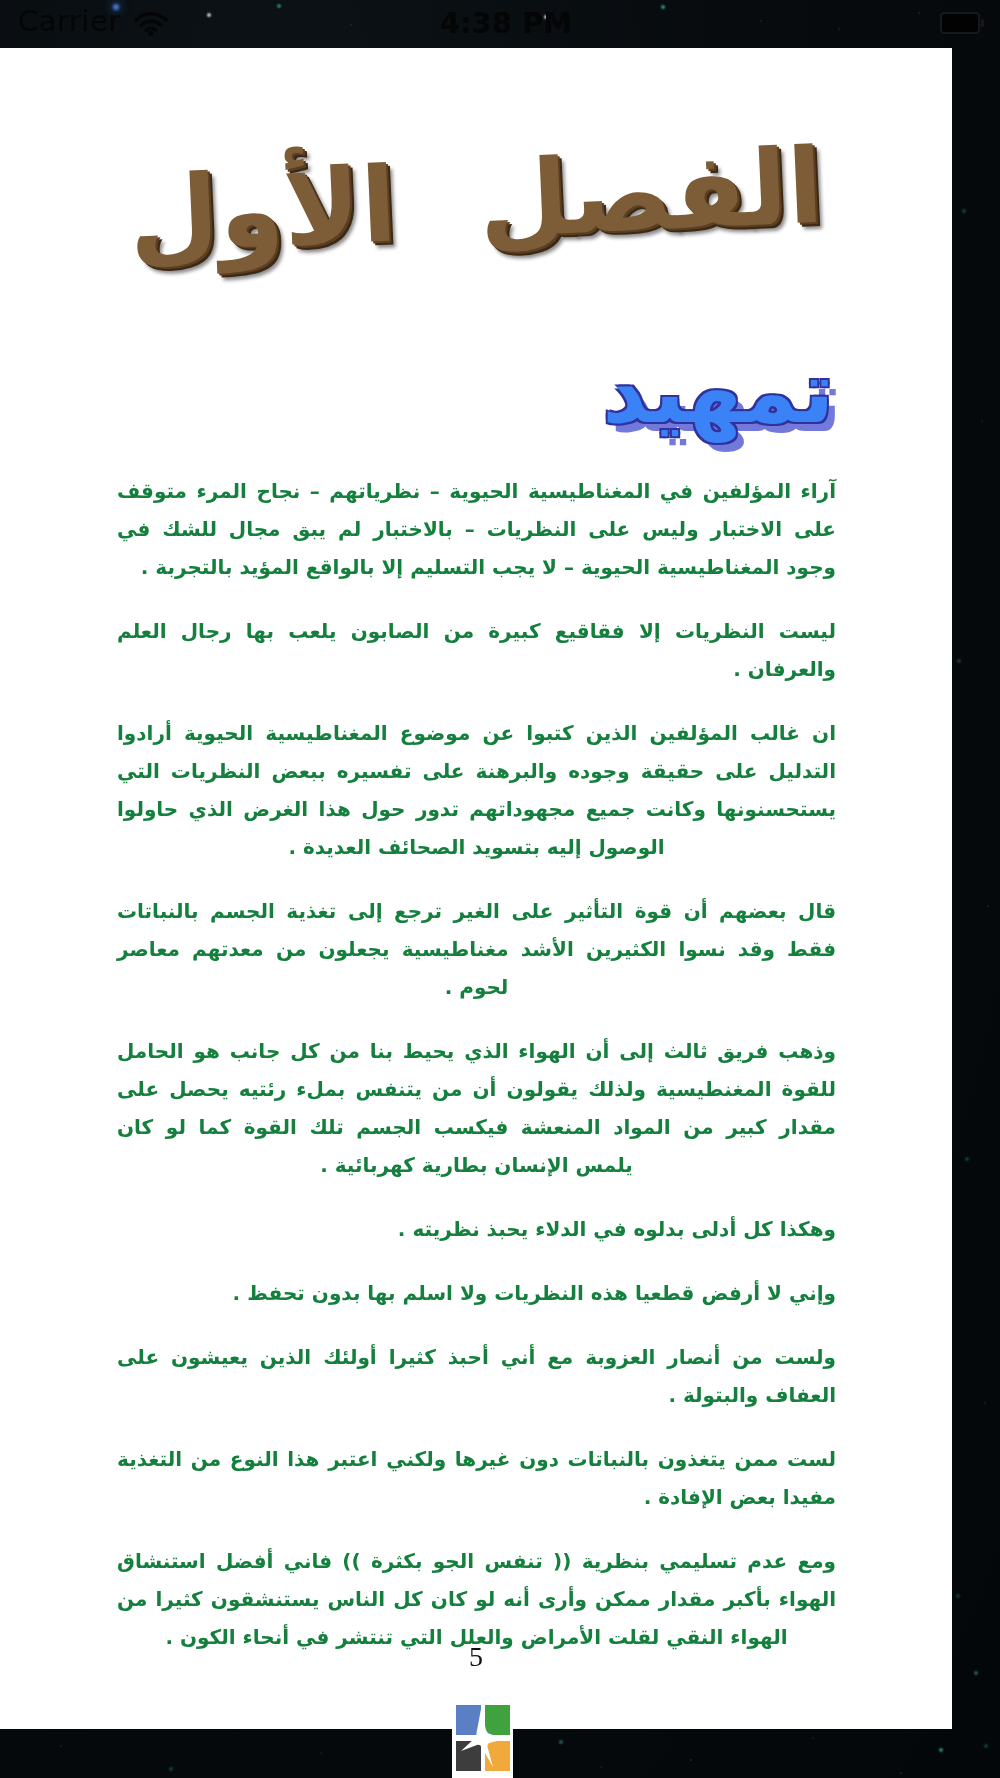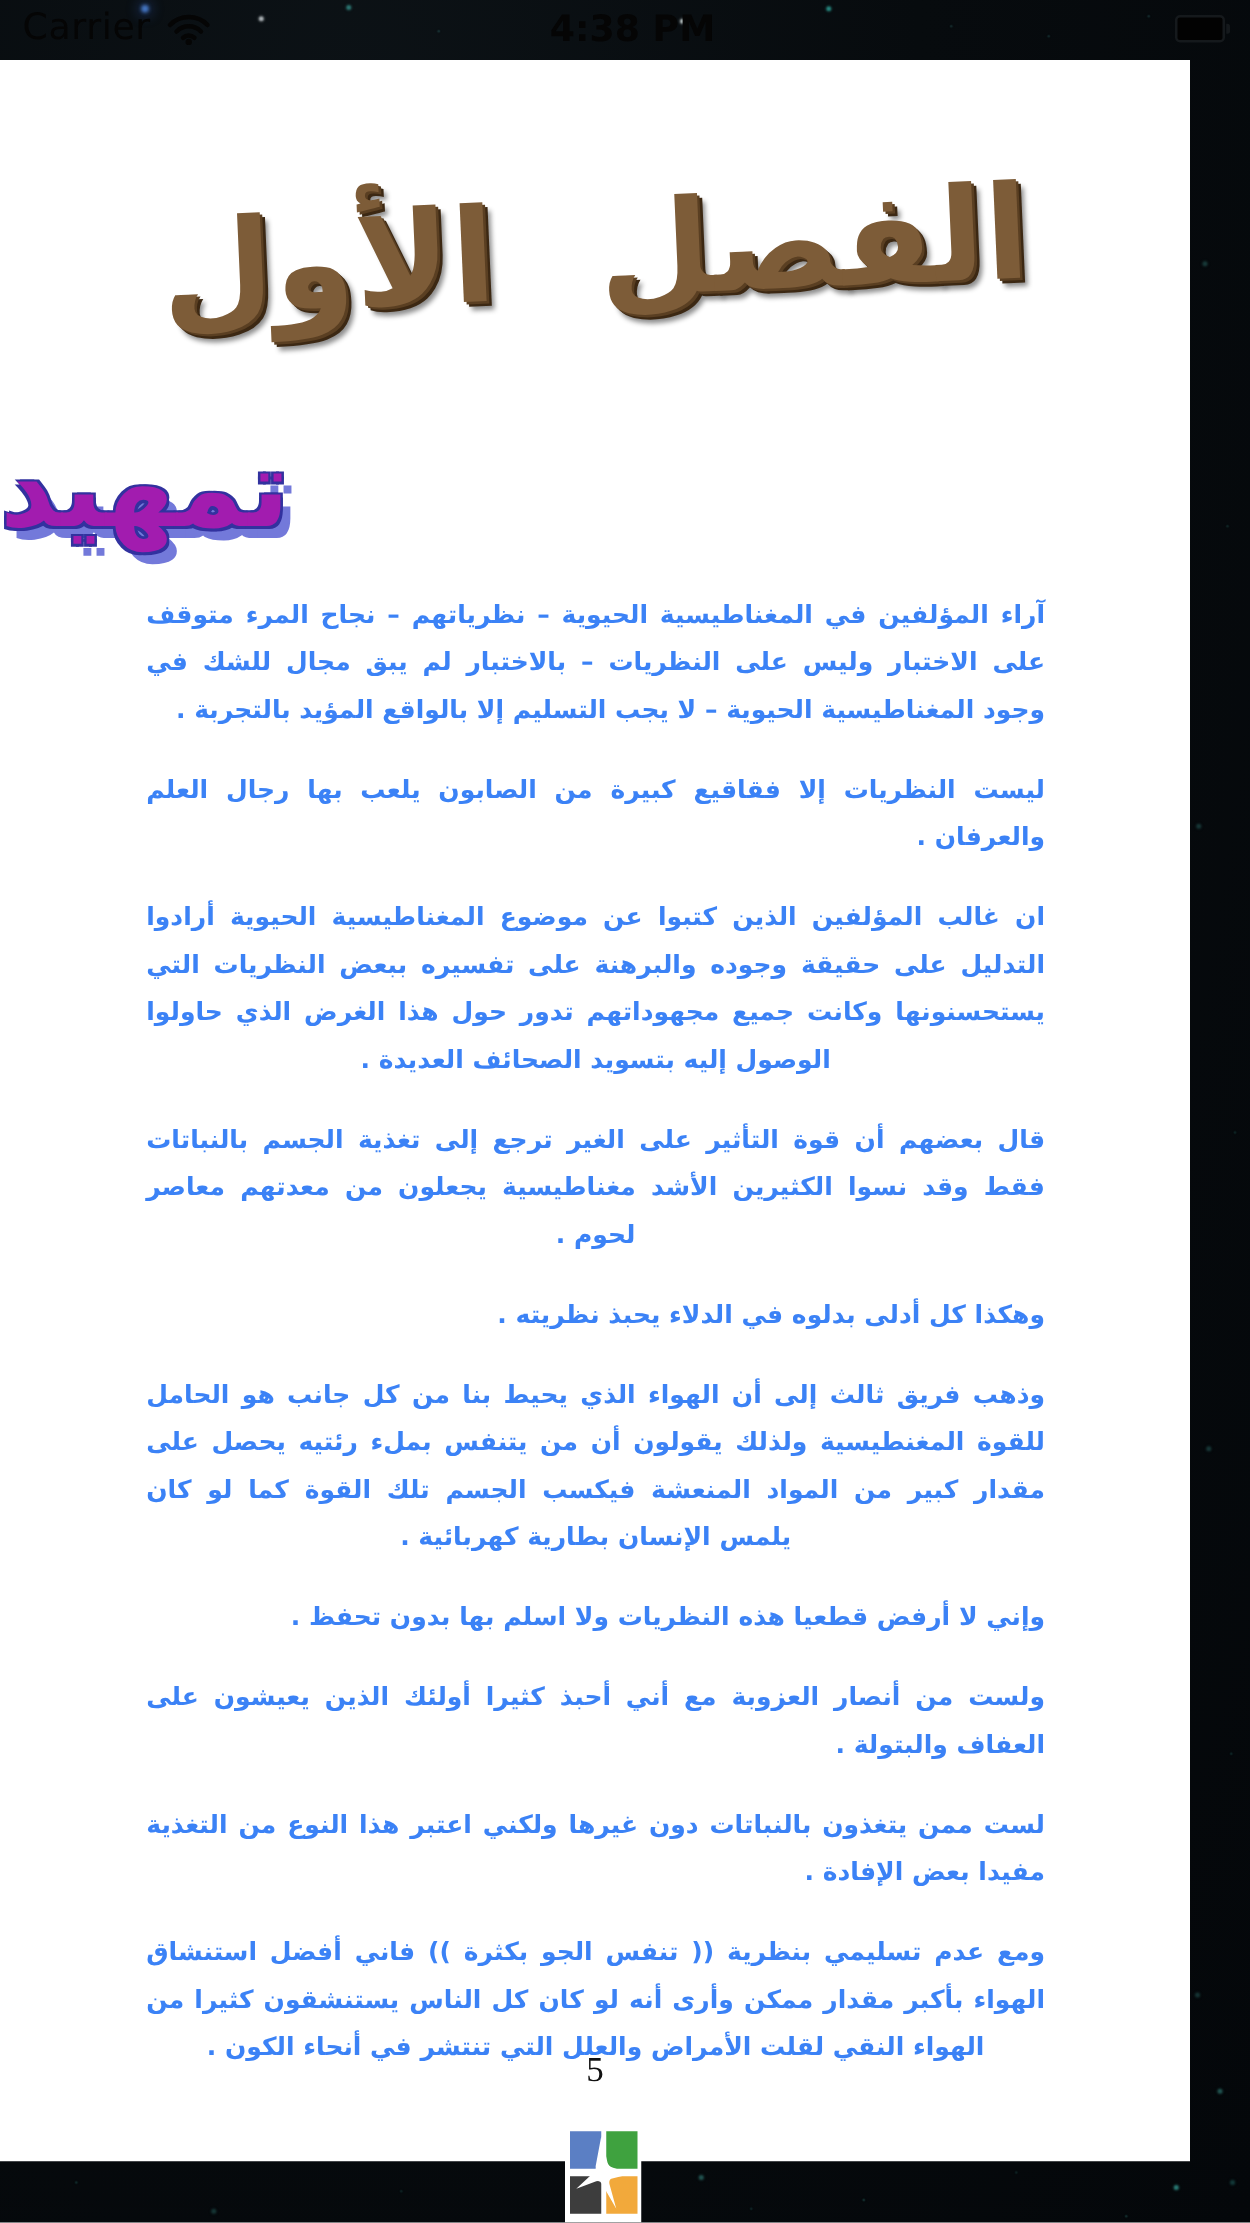--- a/index.html
+++ b/index.html
@@ -44,24 +44,24 @@
   .sb-wifi{width:36px;height:28px;margin-top:4px;}
   .sb-time{position:absolute;left:12px;right:0;top:6px;text-align:center;font-size:29px;font-weight:600;}
   .sb-right{position:absolute;right:20px;top:12px;display:flex;align-items:center;}
   .battery{position:relative;width:36px;height:18px;background:#020202;border:2px solid #15191c;border-radius:4px;}
   .battery-cap{position:absolute;right:-6px;top:5px;width:3px;height:8px;background:#15191c;border-radius:0 2px 2px 0;}
   
   .book-page{position:absolute;left:0;top:48px;width:952px;height:1681px;background:#ffffff;direction:rtl;}
   .chapter-title{margin:86px 60px 0;text-align:center;font-size:104px;font-weight:bold;line-height:1.3;
     color:#7d5c38;word-spacing:46px;transform:rotate(-2.5deg);
     text-shadow:2px 2px 0 #5a3f22,4px 4px 0 #3c2813,6px 7px 4px rgba(0,0,0,.45);}
-  .section-title{margin:74px 118px 0 0;text-align:left;font-size:86px;font-weight:bold;line-height:1.15;
-    color:#a21caf;
+  .section-title{margin:74px 118px 0 0;text-align:right;font-size:86px;font-weight:bold;line-height:1.15;
+    color:#3b82f6;
     text-shadow:-2px -2px 0 #32329f,2px -2px 0 #32329f,-2px 2px 0 #32329f,2px 2px 0 #32329f,8px 9px 0 #7379da;}
-  .body-text{margin:30px 116px 0 117px;font-size:20px;font-weight:bold;color:#3b82f6;
+  .body-text{margin:30px 116px 0 117px;font-size:20px;font-weight:bold;color:#15803d;
     line-height:38px;text-align:justify;}
   .para{margin:0 0 26px 0;text-align-last:right;}
   .para.center-last{text-align-last:center;}
   .page-number{position:absolute;left:0;right:0;bottom:56px;text-align:center;
     font-family:"Liberation Serif","DejaVu Serif",serif;font-size:28px;color:#111;}
   
   .app-logo{position:absolute;left:452px;top:1697px;width:61px;height:81px;background:#ffffff;
     display:flex;align-items:center;justify-content:center;}
   .app-logo svg{display:block;}
 </style>
@@ -92,22 +92,22 @@
 
   <div class="book-page">
     <h1 class="chapter-title">الفصل الأول</h1>
     <h2 class="section-title">تمهيد</h2>
 
     <div class="body-text">
       <p class="para">آراء المؤلفين في المغناطيسية الحيوية – نظرياتهم – نجاح المرء متوقف على الاختبار وليس على النظريات – بالاختبار لم يبق مجال للشك في وجود المغناطيسية الحيوية – لا يجب التسليم إلا بالواقع المؤيد بالتجربة .</p>
       <p class="para">ليست النظريات إلا فقاقيع كبيرة من الصابون يلعب بها رجال العلم والعرفان .</p>
       <p class="para center-last">ان غالب المؤلفين الذين كتبوا عن موضوع المغناطيسية الحيوية أرادوا التدليل على حقيقة وجوده والبرهنة على تفسيره ببعض النظريات التي يستحسنونها وكانت جميع مجهوداتهم تدور حول هذا الغرض الذي حاولوا الوصول إليه بتسويد الصحائف العديدة .</p>
       <p class="para center-last">قال بعضهم أن قوة التأثير على الغير ترجع إلى تغذية الجسم بالنباتات فقط وقد نسوا الكثيرين الأشد مغناطيسية يجعلون من معدتهم معاصر لحوم .</p>
+      <p class="para center-last">وذهب فريق ثالث إلى أن الهواء الذي يحيط بنا من كل جانب هو الحامل للقوة المغنطيسية ولذلك يقولون أن من يتنفس بملء رئتيه يحصل على مقدار كبير من المواد المنعشة فيكسب الجسم تلك القوة كما لو كان يلمس الإنسان بطارية كهربائية .</p>
       <p class="para">وهكذا كل أدلى بدلوه في الدلاء يحبذ نظريته .</p>
-      <p class="para center-last">وذهب فريق ثالث إلى أن الهواء الذي يحيط بنا من كل جانب هو الحامل للقوة المغنطيسية ولذلك يقولون أن من يتنفس بملء رئتيه يحصل على مقدار كبير من المواد المنعشة فيكسب الجسم تلك القوة كما لو كان يلمس الإنسان بطارية كهربائية .</p>
       <p class="para">وإني لا أرفض قطعيا هذه النظريات ولا اسلم بها بدون تحفظ .</p>
       <p class="para">ولست من أنصار العزوبة مع أني أحبذ كثيرا أولئك الذين يعيشون على العفاف والبتولة .</p>
       <p class="para">لست ممن يتغذون بالنباتات دون غيرها ولكني اعتبر هذا النوع من التغذية مفيدا بعض الإفادة .</p>
       <p class="para center-last">ومع عدم تسليمي بنظرية (( تنفس الجو بكثرة )) فاني أفضل استنشاق الهواء بأكبر مقدار ممكن وأرى أنه لو كان كل الناس يستنشقون كثيرا من الهواء النقي لقلت الأمراض والعلل التي تنتشر في أنحاء الكون .</p>
 
     </div>
 
     <div class="page-number">5</div>
   </div>
 

